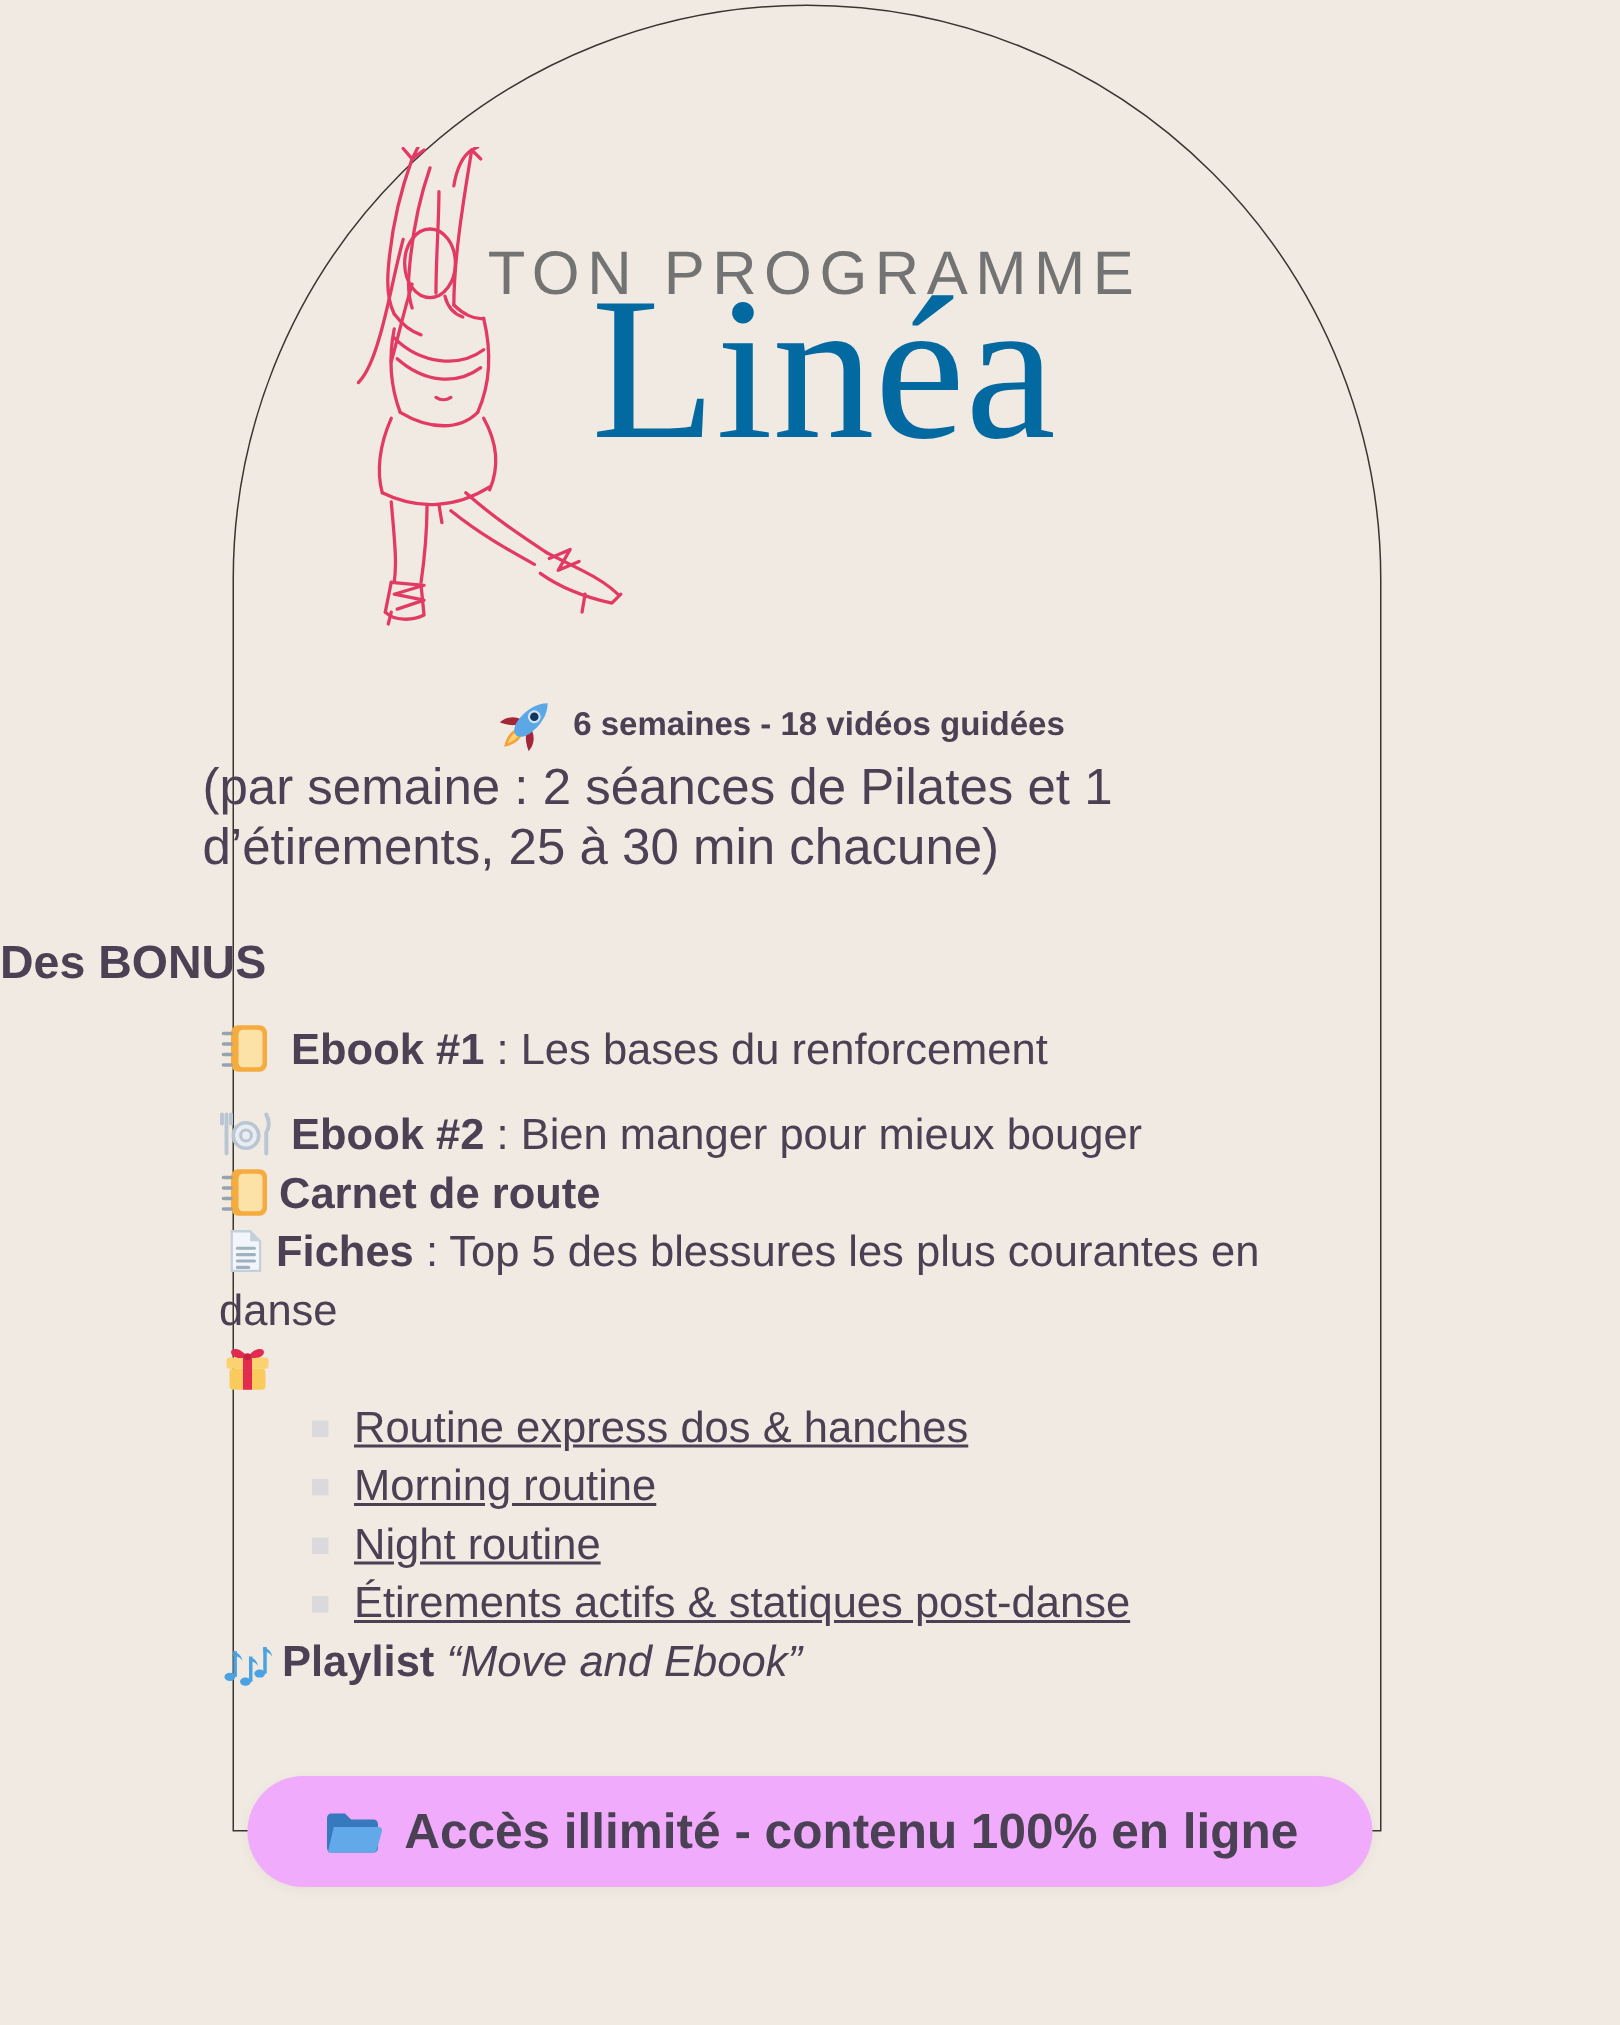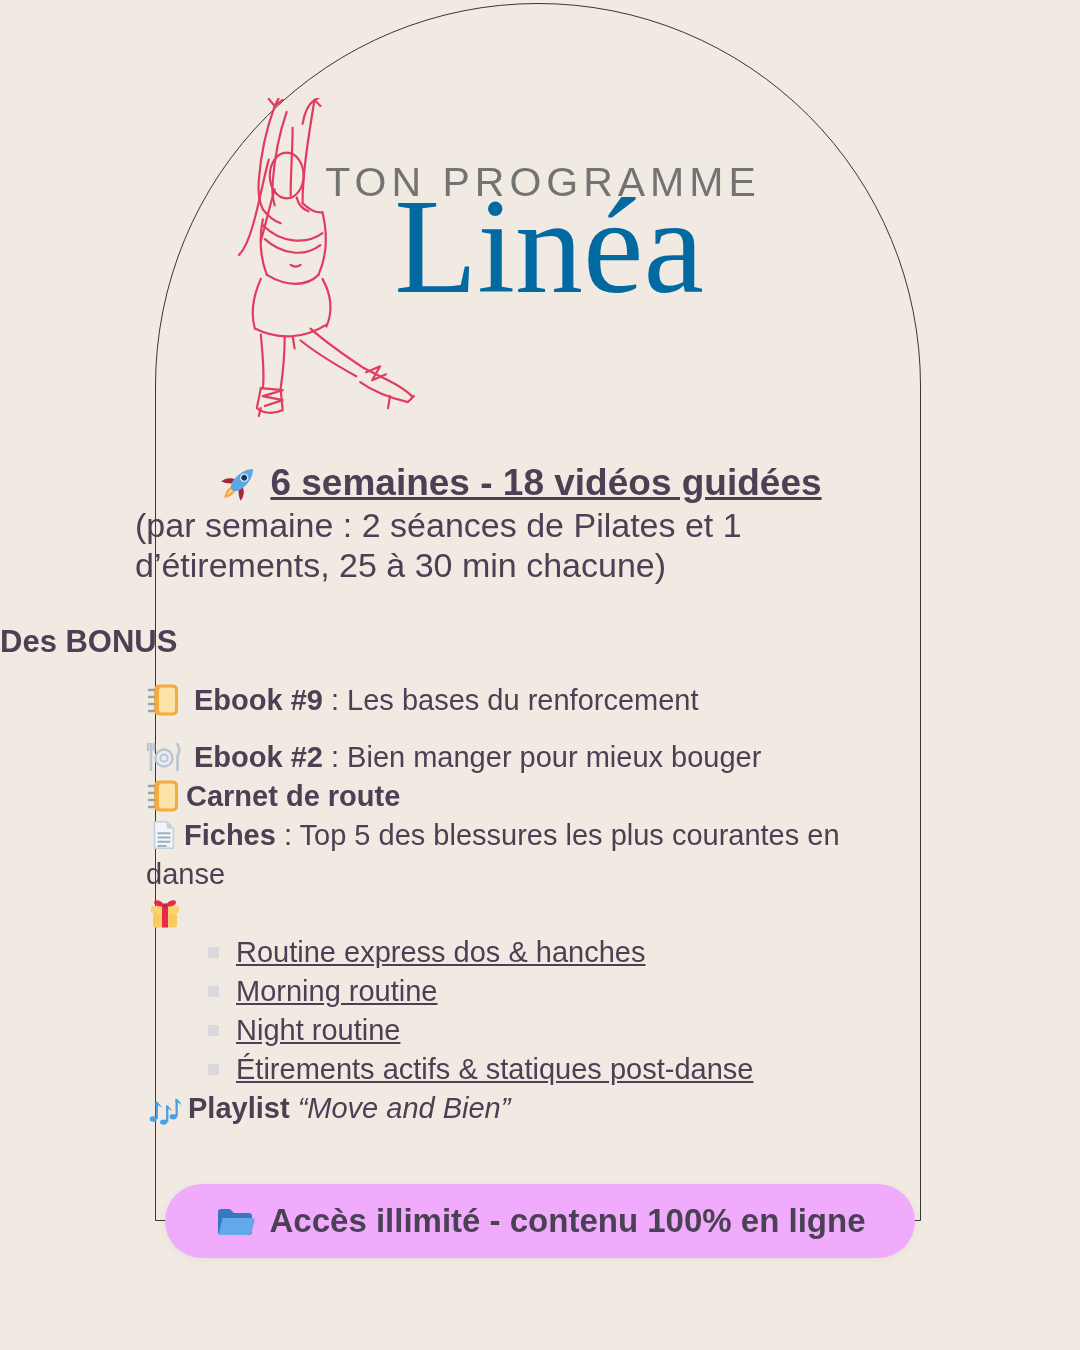--- a/index.html
+++ b/index.html
@@ -18,21 +18,21 @@
     position:absolute;top:159px;left:543px;transform:translateX(-50%);
     font-size:41px;letter-spacing:5px;font-weight:400;white-space:nowrap;color:#737373;
   }
   .brand{
     position:absolute;top:178px;left:549px;transform:translateX(-50%);
     font-family:"Liberation Serif",serif;font-size:136px;line-height:1;color:#0369a1;white-space:nowrap;
   }
   .intro-head{
     position:absolute;top:460px;left:0;width:1040px;height:46px;
     display:flex;align-items:center;justify-content:center;gap:10px;
-    font-size:37px;font-weight:700;text-decoration:underline;
+    font-size:22px;font-weight:700;
   }
   .intro-par{
     position:absolute;top:505px;left:135px;width:810px;
     text-align:left;font-size:34px;line-height:40px;
   }
   .bonus-heading{
     position:absolute;top:624px;left:0;width:1080px;text-align:left;
     font-size:31px;font-weight:700;
   }
   .bonus-list{position:absolute;top:681px;left:146px;width:742px;font-size:29px;line-height:39px;}
@@ -129,21 +129,21 @@
     <div class="bonus-row">
       <svg class="icon-m" width="36" height="36" viewBox="0 0 36 36">
         <rect x="8" y="2.5" width="24" height="31" rx="5" fill="#f5ab3d"></rect>
         <rect x="13" y="5.5" width="16" height="25" rx="3" fill="#fde2a7"></rect>
         <g stroke="#98a2ad" stroke-width="2.4" stroke-linecap="round">
           <path d="M8 8 H3"></path>
             <path d="M8 15 H3"></path>
             <path d="M8 22 H3"></path>
             <path d="M8 29 H3"></path>
         </g>
-      </svg><b>Ebook #9</b><span> : Les bases du renforcement</span>
+      </svg><b>Ebook #1</b><span> : Les bases du renforcement</span>
     </div>
 
     <div class="bonus-row gap-top">
       <svg class="icon-m" width="36" height="36" viewBox="0 0 36 36">
         <circle cx="18" cy="19" r="8.5" fill="#e8edf2" stroke="#b9c6d2" stroke-width="2.4"></circle>
         <circle cx="18" cy="19" r="3.6" fill="none" stroke="#b9c6d2" stroke-width="2"></circle>
         <g stroke="#b9c6d2" stroke-width="2.6" stroke-linecap="round" fill="none">
           <path d="M5 5 V31"></path>
             <path d="M2 5 V11"></path>
             <path d="M8 5 V11"></path>
@@ -212,21 +212,21 @@
       <svg class="icon-s" width="38" height="34" viewBox="0 0 42 36" fill="#4ba2e2">
         <ellipse cx="8" cy="29" rx="4" ry="3"></ellipse>
           <rect x="10.6" y="10" width="2.6" height="19"></rect>
         <path d="M10.6 10 C14 11 16.5 13 17.3 17 C15.5 14.5 13.5 13.5 10.6 13.5 Z"></path>
         <ellipse cx="19.5" cy="32.5" rx="4" ry="3"></ellipse>
           <rect x="22.1" y="14" width="2.6" height="18.5"></rect>
         <path d="M22.1 14 C25.5 15 28 17 28.8 21 C27 18.5 25 17.5 22.1 17.5 Z"></path>
         <ellipse cx="30" cy="26.5" rx="4" ry="3"></ellipse>
           <rect x="32.6" y="7" width="2.6" height="19.5"></rect>
         <path d="M32.6 7 C36 8 38.5 10 39.3 14 C37.5 11.5 35.5 10.5 32.6 10.5 Z"></path>
-      </svg><b>Playlist</b> <span class="pl-name">“Move and Bien”</span>
+      </svg><b>Playlist</b> <span class="pl-name">“Move and Ebook”</span>
     </div>
 
   </div>
 
   <div class="pill">
     <svg width="42" height="36" viewBox="0 0 42 36">
       <path d="M4 9 C4 7.3 5.3 6 7 6 H16 L20 10 H35 C36.7 10 38 11.3 38 13 V29 C38 30.7 36.7 32 35 32 H7 C5.3 32 4 30.7 4 29 Z" fill="#3679bd"></path>
       <path d="M8.5 15 H38.5 C40 15 41 16.4 40.6 17.8 L37.3 29.8 C36.9 31.1 35.7 32 34.3 32 H4.5 Z" fill="#61a9e8"></path>
     </svg>
     <span>Accès illimité - contenu 100% en ligne</span>

